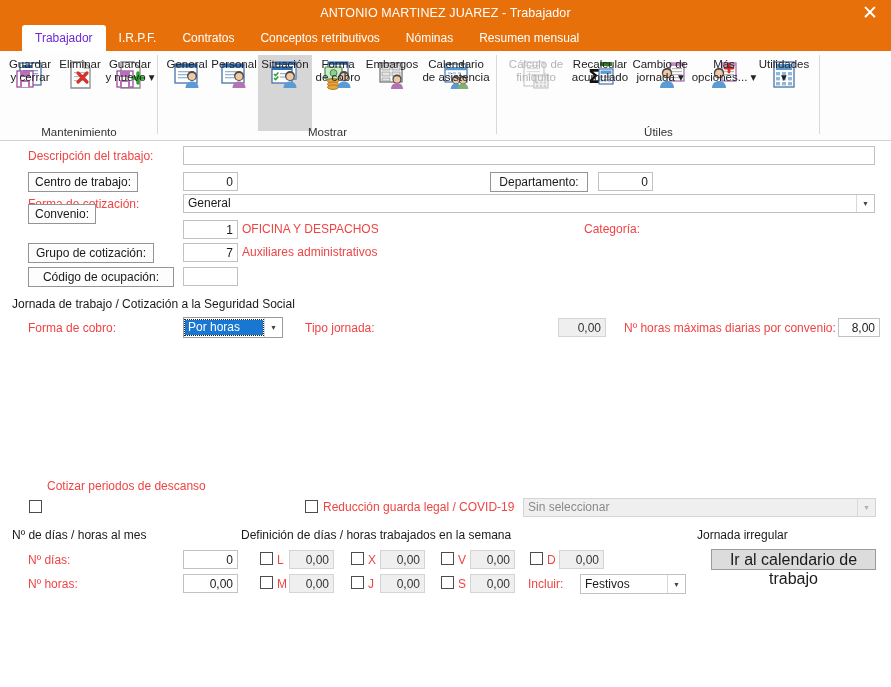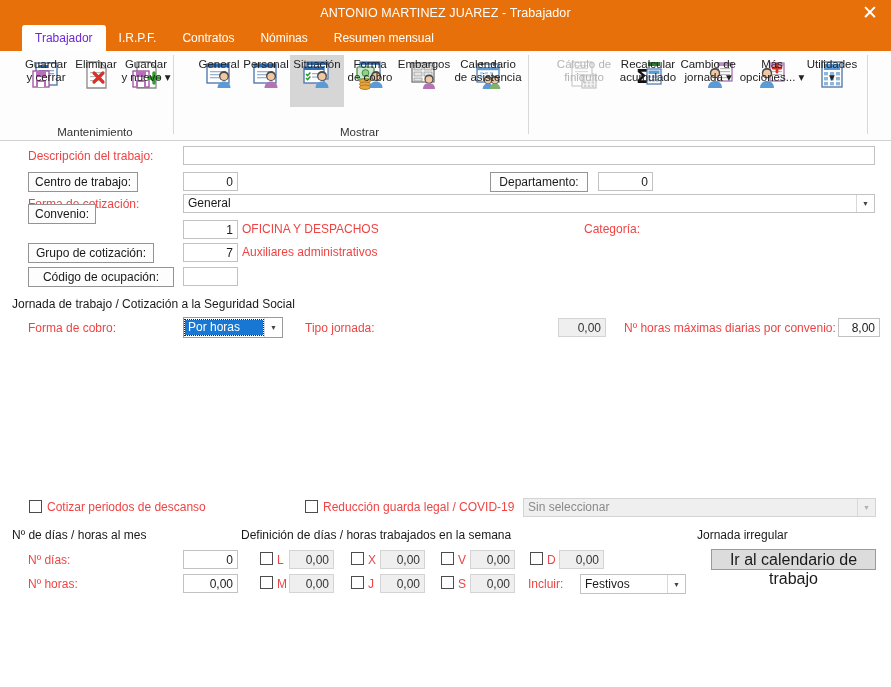--- a/index.html
+++ b/index.html
@@ -34,21 +34,21 @@
   }
   .tab.active{
     background:#ffffff;color:#6d28d9;border-radius:3px 3px 0 0;
   }
   
   .ribbon{
     height:90px;background:#fdfdfd;border-bottom:1px solid #d2d2d2;
     position:relative;box-sizing:border-box;
   }
   .rib-groups{display:flex;height:100%;position:relative;}
-  .rib-group{position:relative;height:100%;box-sizing:border-box;margin-left:16px;}
+  .rib-group{position:relative;height:100%;box-sizing:border-box;}
   .rib-items{display:flex;align-items:flex-start;height:68px;padding-top:4px;}
   .rib-btn{
     width:auto;min-width:46px;display:flex;flex-direction:column;
     align-items:center;padding:2px 5px 0;box-sizing:border-box;cursor:pointer;
   }
   .rib-btn .ico{height:36px;display:flex;align-items:center;justify-content:center;}
   .rib-btn .lbl{
     font-size:11.5px;line-height:12.5px;text-align:center;color:#222;
     white-space:pre-line;margin-top:1px;
   }
@@ -113,20 +113,21 @@
 
 <div class="titlebar">
   <span class="title">ANTONIO MARTINEZ JUAREZ - Trabajador</span>
   <span class="closebtn">✕</span>
 </div>
 
 <div class="tabstrip">
   <div class="tab active">Trabajador</div>
   <div class="tab">I.R.P.F.</div>
   <div class="tab">Contratos</div>
+  <div class="tab">Conceptos retributivos</div>
   <div class="tab">Nóminas</div>
   <div class="tab">Resumen mensual</div>
 </div>
 
 <div class="ribbon">
   <div class="rib-groups">
 
     <div class="rib-group" style="width:158px;">
       <div class="rib-items" style="padding-left:4px;">
         <div class="rib-btn" style="width:52px;">
@@ -202,21 +203,21 @@
               <rect x="7" y="12" width="12" height="1.3" fill="#9ab4d0"></rect>
               <rect x="7" y="15" width="12" height="1.3" fill="#9ab4d0"></rect>
               <rect x="7" y="18" width="9" height="1.3" fill="#9ab4d0"></rect>
               <circle cx="21" cy="17" r="5" fill="#4a4a4a"></circle>
               <circle cx="21" cy="17.5" r="3.6" fill="#f0c9a4"></circle>
               <path d="M14.5 29 c0-4.3 3-6.6 6.5-6.6 s6.5 2.3 6.5 6.6 Z" fill="#b473b4"></path>
             </svg>
           </span>
           <span class="lbl">Personal</span>
         </div>
-        <div class="rib-btn sel" style="width:54px;height:52px;">
+        <div class="rib-btn sel" style="width:54px;height:76px;">
           <span class="ico">
             <svg width="32" height="32" viewBox="0 0 32 32">
               <rect x="6" y="3" width="21" height="17" fill="#fff" stroke="#4a72a8" stroke-width="1.2"></rect>
               <rect x="6" y="3" width="21" height="3" fill="#2f6fba"></rect>
               <rect x="3" y="8" width="20" height="16" fill="#fff" stroke="#4a72a8" stroke-width="1.3"></rect>
               <rect x="3" y="8" width="20" height="3" fill="#2f6fba"></rect>
               <path d="M5 15 l1.6 1.6 L9.4 13.4" stroke="#2aa02a" stroke-width="1.5" fill="none"></path>
               <path d="M5 19 l1.6 1.6 L9.4 17.4" stroke="#2aa02a" stroke-width="1.5" fill="none"></path>
               <rect x="11" y="14" width="10" height="1.2" fill="#9ab4d0"></rect>
               <rect x="11" y="17.5" width="10" height="1.2" fill="#9ab4d0"></rect>
@@ -375,20 +376,21 @@
               <rect x="20" y="18" width="4" height="3.4" fill="#8fb7da"></rect>
               <rect x="8" y="23" width="4" height="3.4" fill="#8fb7da"></rect>
               <rect x="14" y="23" width="4" height="3.4" fill="#8fb7da"></rect>
               <rect x="20" y="23" width="4" height="3.4" fill="#8fb7da"></rect>
             </svg>
           </span>
           <span class="lbl">Utilidades
 ▾</span>
         </div>
       </div>
+      <div class="grp-label">Útiles</div>
       <div class="vsep" style="right:0;"></div>
     </div>
 
   </div>
 </div>
 
 <div class="form">
 
   <div class="lbl" style="left:28px;top:8px;">Descripción del trabajo:</div>
   <input class="inp" style="left: 183px; top: 5px; width: 692px;" value="">
@@ -422,21 +424,21 @@
   <div class="combo focus sep" style="left:183px;top:176px;width:100px;height:21px;">
     <span class="txt">Por horas</span>
     <span class="arw">▼</span>
   </div>
   <div class="lbl" style="left:305px;top:180px;">Tipo jornada:</div>
   <input class="inp num ro" style="left: 558px; top: 177px; width: 48px;" readonly="" value="0,00">
   <div class="lbl" style="left:624px;top:180px;">Nº horas máximas diarias por convenio:</div>
   <input class="inp num" style="left: 838px; top: 177px; width: 42px;" value="8,00">
 
   <div class="chk" style="left:29px;top:359px;"></div>
-  <div class="lbl" style="left:47px;top:359px;">Cotizar periodos de descanso</div>
+  <div class="lbl" style="left:47px;top:338px;">Cotizar periodos de descanso</div>
   <div class="chk" style="left:305px;top:359px;"></div>
   <div class="lbl" style="left:323px;top:359px;">Reducción guarda legal / COVID-19</div>
   <div class="combo dis ph sep" style="left:523px;top:357px;width:353px;">
     <span class="txt">Sin seleccionar</span>
     <span class="arw">▼</span>
   </div>
 
   <div class="sect" style="left:12px;top:387px;">Nº de días / horas al mes</div>
   <div class="sect" style="left:241px;top:387px;">Definición de días / horas trabajados en la semana</div>
   <div class="sect" style="left:697px;top:387px;">Jornada irregular</div>

